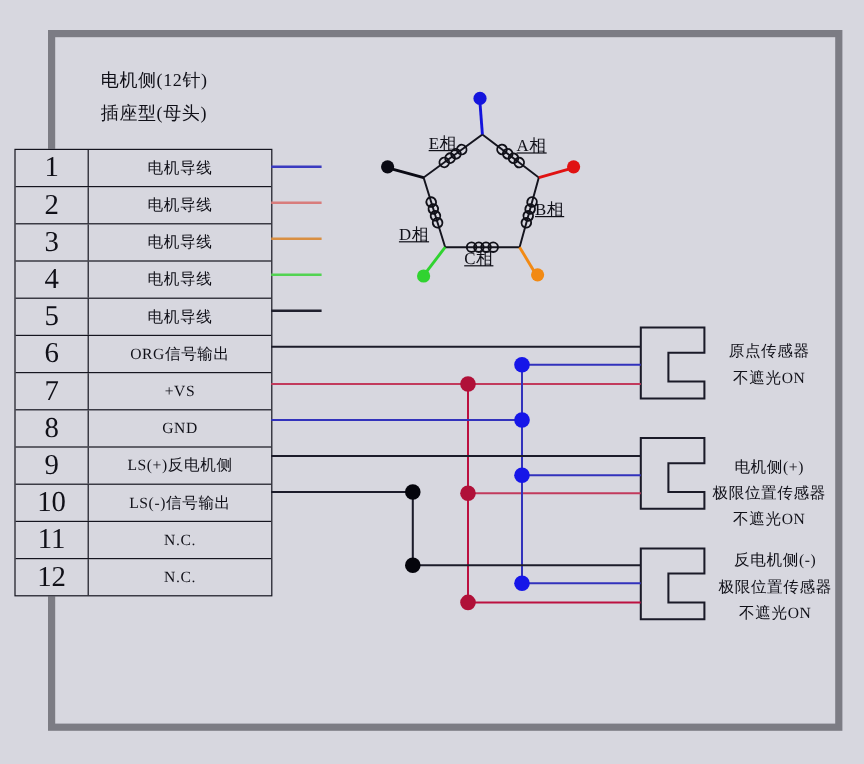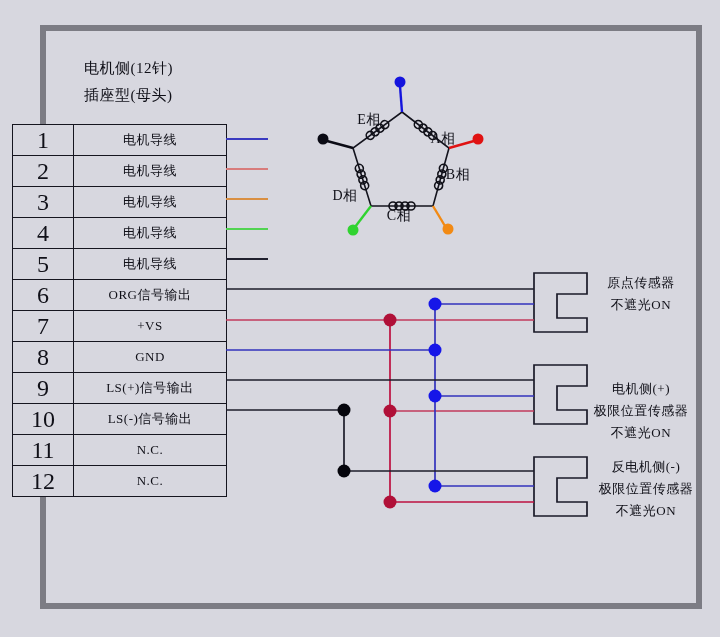--- a/index.html
+++ b/index.html
@@ -29,21 +29,21 @@
     display:flex;align-items:center;justify-content:center;
     font-size:24px;
   }
   .pin-function{
     width:152px;display:flex;align-items:center;justify-content:center;
     font-size:13px;letter-spacing:.5px;
   }
   svg.overlay{position:absolute;left:0;top:0;}
   .phase-label{
     position:absolute;transform:translate(-50%,-50%);
-    font-size:14px;letter-spacing:.5px;white-space:nowrap;
+    font-size:14px;letter-spacing:.5px;white-space:nowrap;text-decoration:underline;
   }
   .sensor-label{
     position:absolute;width:116px;text-align:center;
     font-size:13px;line-height:22px;letter-spacing:.5px;
   }
 </style>
 </head>
 <body>
 
 <div class="frame"></div>
@@ -78,21 +78,21 @@
   <div class="pin-row">
       <div class="pin-number">7</div>
       <div class="pin-function">+VS</div>
     </div>
   <div class="pin-row">
       <div class="pin-number">8</div>
       <div class="pin-function">GND</div>
     </div>
   <div class="pin-row">
       <div class="pin-number">9</div>
-      <div class="pin-function">LS(+)信号输出</div>
+      <div class="pin-function">LS(+)反电机侧</div>
     </div>
   <div class="pin-row">
       <div class="pin-number">10</div>
       <div class="pin-function">LS(-)信号输出</div>
     </div>
   <div class="pin-row">
       <div class="pin-number">11</div>
       <div class="pin-function">N.C.</div>
     </div>
   <div class="pin-row">
@@ -176,26 +176,26 @@
       <line x1="449" y1="148" x2="474" y2="141" stroke="#e01212" stroke-width="2.4"></line>
       <circle cx="478" cy="139" r="5.5" fill="#e01212"></circle>
       <line x1="371" y1="206" x2="355" y2="227" stroke="#30d330" stroke-width="2.4"></line>
       <circle cx="353" cy="230" r="5.5" fill="#30d330"></circle>
       <line x1="433" y1="206" x2="445" y2="226" stroke="#f28a14" stroke-width="2.4"></line>
       <circle cx="448" cy="229" r="5.5" fill="#f28a14"></circle>
     </g>
 </svg>
 
 <div class="phase-label" style="left:369px;top:120px">E相</div>
-<div class="phase-label" style="left:443px;top:139px">A相</div>
+<div class="phase-label" style="left:443px;top:122px">A相</div>
 <div class="phase-label" style="left:345px;top:196px">D相</div>
 <div class="phase-label" style="left:458px;top:175px">B相</div>
 <div class="phase-label" style="left:399px;top:216px">C相</div>
 
-<div class="sensor-label" style="left:583px;top:272px">
+<div class="sensor-label" style="left:583px;top:282px">
   <div>原点传感器</div>
   <div>不遮光ON</div>
 </div>
 <div class="sensor-label" style="left:583px;top:378px">
   <div>电机侧(+)</div>
   <div>极限位置传感器</div>
   <div>不遮光ON</div>
 </div>
 <div class="sensor-label" style="left:588px;top:456px">
   <div>反电机侧(-)</div>

